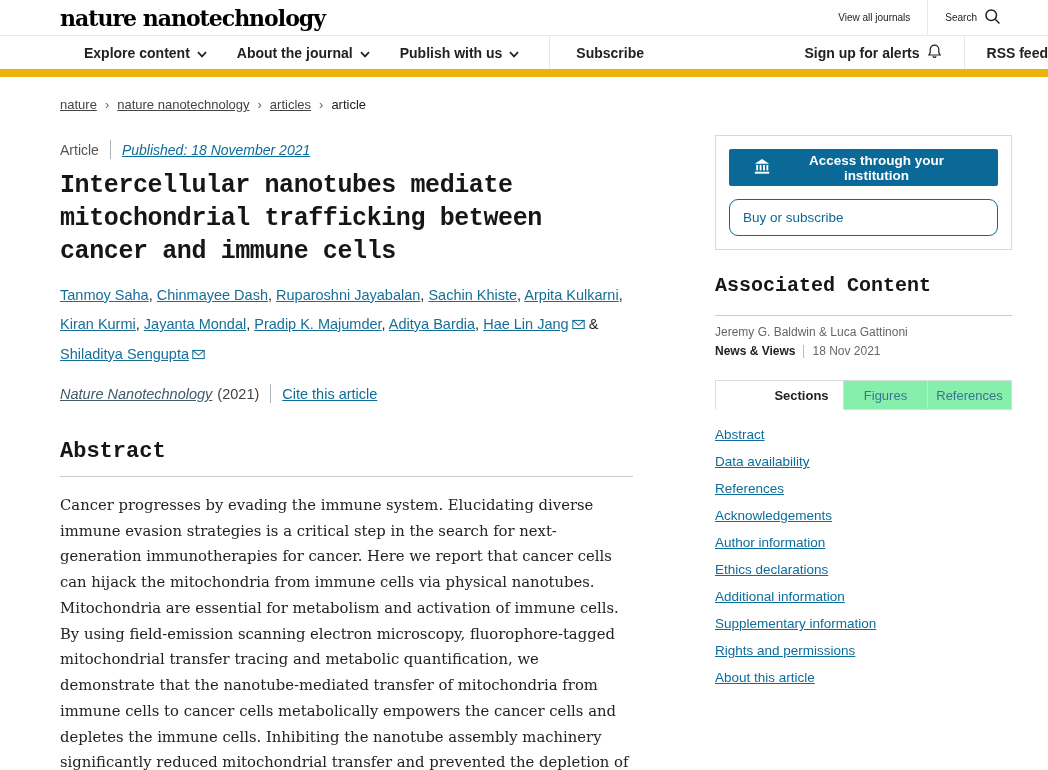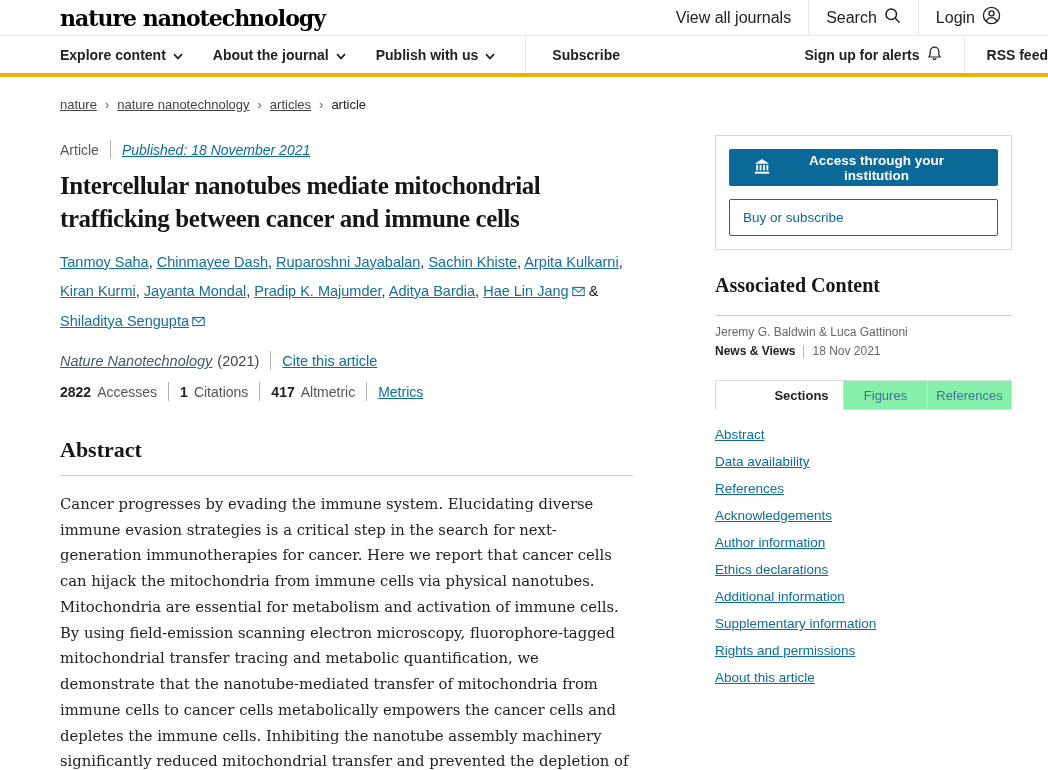--- a/index.html
+++ b/index.html
@@ -1,33 +1,33 @@
 <!DOCTYPE html>
 <html><head>
 <meta charset="utf-8">
 <style>
   * { margin:0; padding:0; box-sizing:border-box; }
   html,body { width:1048px; height:770px; background:#fff; overflow:hidden;
     font-family:"Liberation Sans","DejaVu Sans",sans-serif; color:#222; }
   a { cursor:pointer; }
-  .serif { font-family:Liberation Serif, serif; }
+  .serif { font-family:Liberation Mono, monospace; }
 
   
   .topbar { height:36px; display:flex; align-items:stretch; padding-left:60px;
     border-bottom:1px solid #e8e8e8; }
   .logo { align-self:center; font-family:"DejaVu Serif","Liberation Serif",serif;
     font-weight:700; font-size:22px; letter-spacing:-1px; color:#000; }
   .topbar-right { margin-left:auto; display:flex; align-items:stretch; margin-right:30px; }
   .topbar-item { display:flex; align-items:center; gap:7px; padding:0 17px;
-    font-size:16px; color:#222; text-decoration:none; }
+    font-size:10px; color:#222; text-decoration:none; }
   .topbar-item + .topbar-item { border-left:1px solid #e8e8e8; }
 
   
-  .nav { height:41px; display:flex; align-items:stretch; padding-left:60px;
-    border-bottom:4px solid #eab308; }
+  .nav { height:41px; display:flex; align-items:stretch; padding-left:84px;
+    border-bottom:8px solid #eab308; }
   .nav-item { display:flex; align-items:center; gap:7px; font-size:14px;
     font-weight:700; color:#222; text-decoration:none; margin-right:30px; }
   .nav-vdiv { width:1px; background:#e8e8e8; margin-right:26px; }
   .nav-right { margin-left:auto; display:flex; align-items:stretch; }
   .nav-right .nav-item { margin-right:0; }
   .nav-right .nav-vdiv { margin:0 22px; }
 
   
   .page { display:flex; padding-left:60px; position:relative; }
   .main { width:573px; }
@@ -66,21 +66,21 @@
   .abstract-text { margin-top:15px; font-family:"DejaVu Serif","Liberation Serif",serif;
     font-size:14.8px; line-height:1.74; color:#222; }
 
   
   .access-box { margin-top:58px; border:1px solid #d9d9d9; padding:13px; }
   .btn-access { width:100%; height:37px; display:flex; align-items:center; gap:10px;
     background:#0a6996; color:#fff; border:none; border-radius:2px;
     font-size:13.5px; font-weight:700; padding:0 25px; cursor:pointer;
     font-family:inherit; }
   .btn-buy { width:100%; height:37px; margin-top:13px; display:flex; align-items:center;
-    background:#fff; color:#0a6996; border:1px solid #0a6996; border-radius:2px;
+    background:#fff; color:#0a6996; border:1px solid #0a6996; border-radius:9px;
     font-size:13.5px; padding:0 13px; cursor:pointer; font-family:inherit; }
 
   .assoc-heading { margin-top:24px; font-size:20px; font-weight:700; color:#161616;
     padding-bottom:18px; border-bottom:1px solid #c9c9c9; }
   .assoc-title { display:inline-block; margin-top:19px; font-size:16.5px; font-weight:700;
     line-height:1.3; color:#161616; text-decoration:underline; }
   .assoc-authors { margin-top:9px; font-size:12px; color:#666; }
   .assoc-meta { margin-top:5px; display:flex; align-items:center; font-size:12px; }
   .assoc-type { font-weight:700; color:#222; }
   .assoc-vdiv { width:1px; height:13px; background:#bbb; margin:0 8px; }
@@ -104,28 +104,20 @@
   <div class="logo">nature nanotechnology</div>
   <div class="topbar-right">
     <a class="topbar-item">
         <span>View all journals</span>
       </a>
     <a class="topbar-item">
       <span>Search</span>
       <span><svg width="17" height="17" viewBox="0 0 20 20">
             <circle cx="8.5" cy="8.5" r="6.2" fill="none" stroke="#222" stroke-width="1.8"></circle>
             <line x1="13.2" y1="13.2" x2="18.2" y2="18.2" stroke="#222" stroke-width="1.8"></line>
-          </svg></span>
-    </a>
-    <a class="topbar-item">
-      <span>Login</span>
-      <span><svg width="19" height="19" viewBox="0 0 24 24" fill="none" stroke="#222" stroke-width="1.7">
-            <circle cx="12" cy="12" r="10.2"></circle>
-            <circle cx="12" cy="9.3" r="3.2"></circle>
-            <path d="M5.6 19.4c1.2-3.1 3.5-4.7 6.4-4.7s5.2 1.6 6.4 4.7"></path>
           </svg></span>
     </a>
   </div>
 </header>
 
 <nav class="nav">
   <a class="nav-item">
     <span>Explore content</span>
     <span><svg width="10" height="7" viewBox="0 0 10 7">
           <polyline points="1,1.2 5,5.4 9,1.2" fill="none" stroke="#222" stroke-width="1.7"></polyline>
@@ -193,32 +185,20 @@
             <path d="M1 1.5l7 6 7-6"></path>
           </svg></span></p>
 
     <div class="journal-line">
       <a class="journal-name">Nature Nanotechnology</a>
       <span class="journal-year">(2021)</span>
       <span class="meta-vdiv"></span>
       <a class="cite-link">Cite this article</a>
     </div>
 
-    <div class="metrics">
-      <span class="metric-value">2822</span>
-      <span>Accesses</span>
-      <span class="meta-vdiv"></span>
-      <span class="metric-value">1</span>
-      <span>Citations</span>
-      <span class="meta-vdiv"></span>
-      <span class="metric-value">417</span>
-      <span>Altmetric</span>
-      <span class="meta-vdiv"></span>
-      <a class="metrics-link">Metrics</a>
-    </div>
 
     <h2 class="abstract-heading serif">Abstract</h2>
     <p class="abstract-text">Cancer progresses by evading the immune system. Elucidating diverse immune evasion strategies is a critical step in the search for next-generation immunotherapies for cancer. Here we report that cancer cells can hijack the mitochondria from immune cells via physical nanotubes. Mitochondria are essential for metabolism and activation of immune cells. By using field-emission scanning electron microscopy, fluorophore-tagged mitochondrial transfer tracing and metabolic quantification, we demonstrate that the nanotube-mediated transfer of mitochondria from immune cells to cancer cells metabolically empowers the cancer cells and depletes the immune cells. Inhibiting the nanotube assembly machinery significantly reduced mitochondrial transfer and prevented the depletion of immune cells. Combining a farnesyltransferase and geranylgeranyltransferase 1 inhibitor, namely, L-778123, which partially inhibited nanotube formation and mitochondrial transfer, with a programmed cell death protein 1 immune checkpoint inhibitor improved the antitumour outcomes in an aggressive immunocompetent breast cancer model. Nanotube-mediated mitochondrial hijacking can emerge as a novel target for developing next-generation immunotherapy agents for cancer.</p>
   </div>
 
   <aside class="sidebar">
 
     <div class="access-box">
       <button class="btn-access">
         <span><svg width="16" height="15" viewBox="0 0 24 23" fill="#fff">

